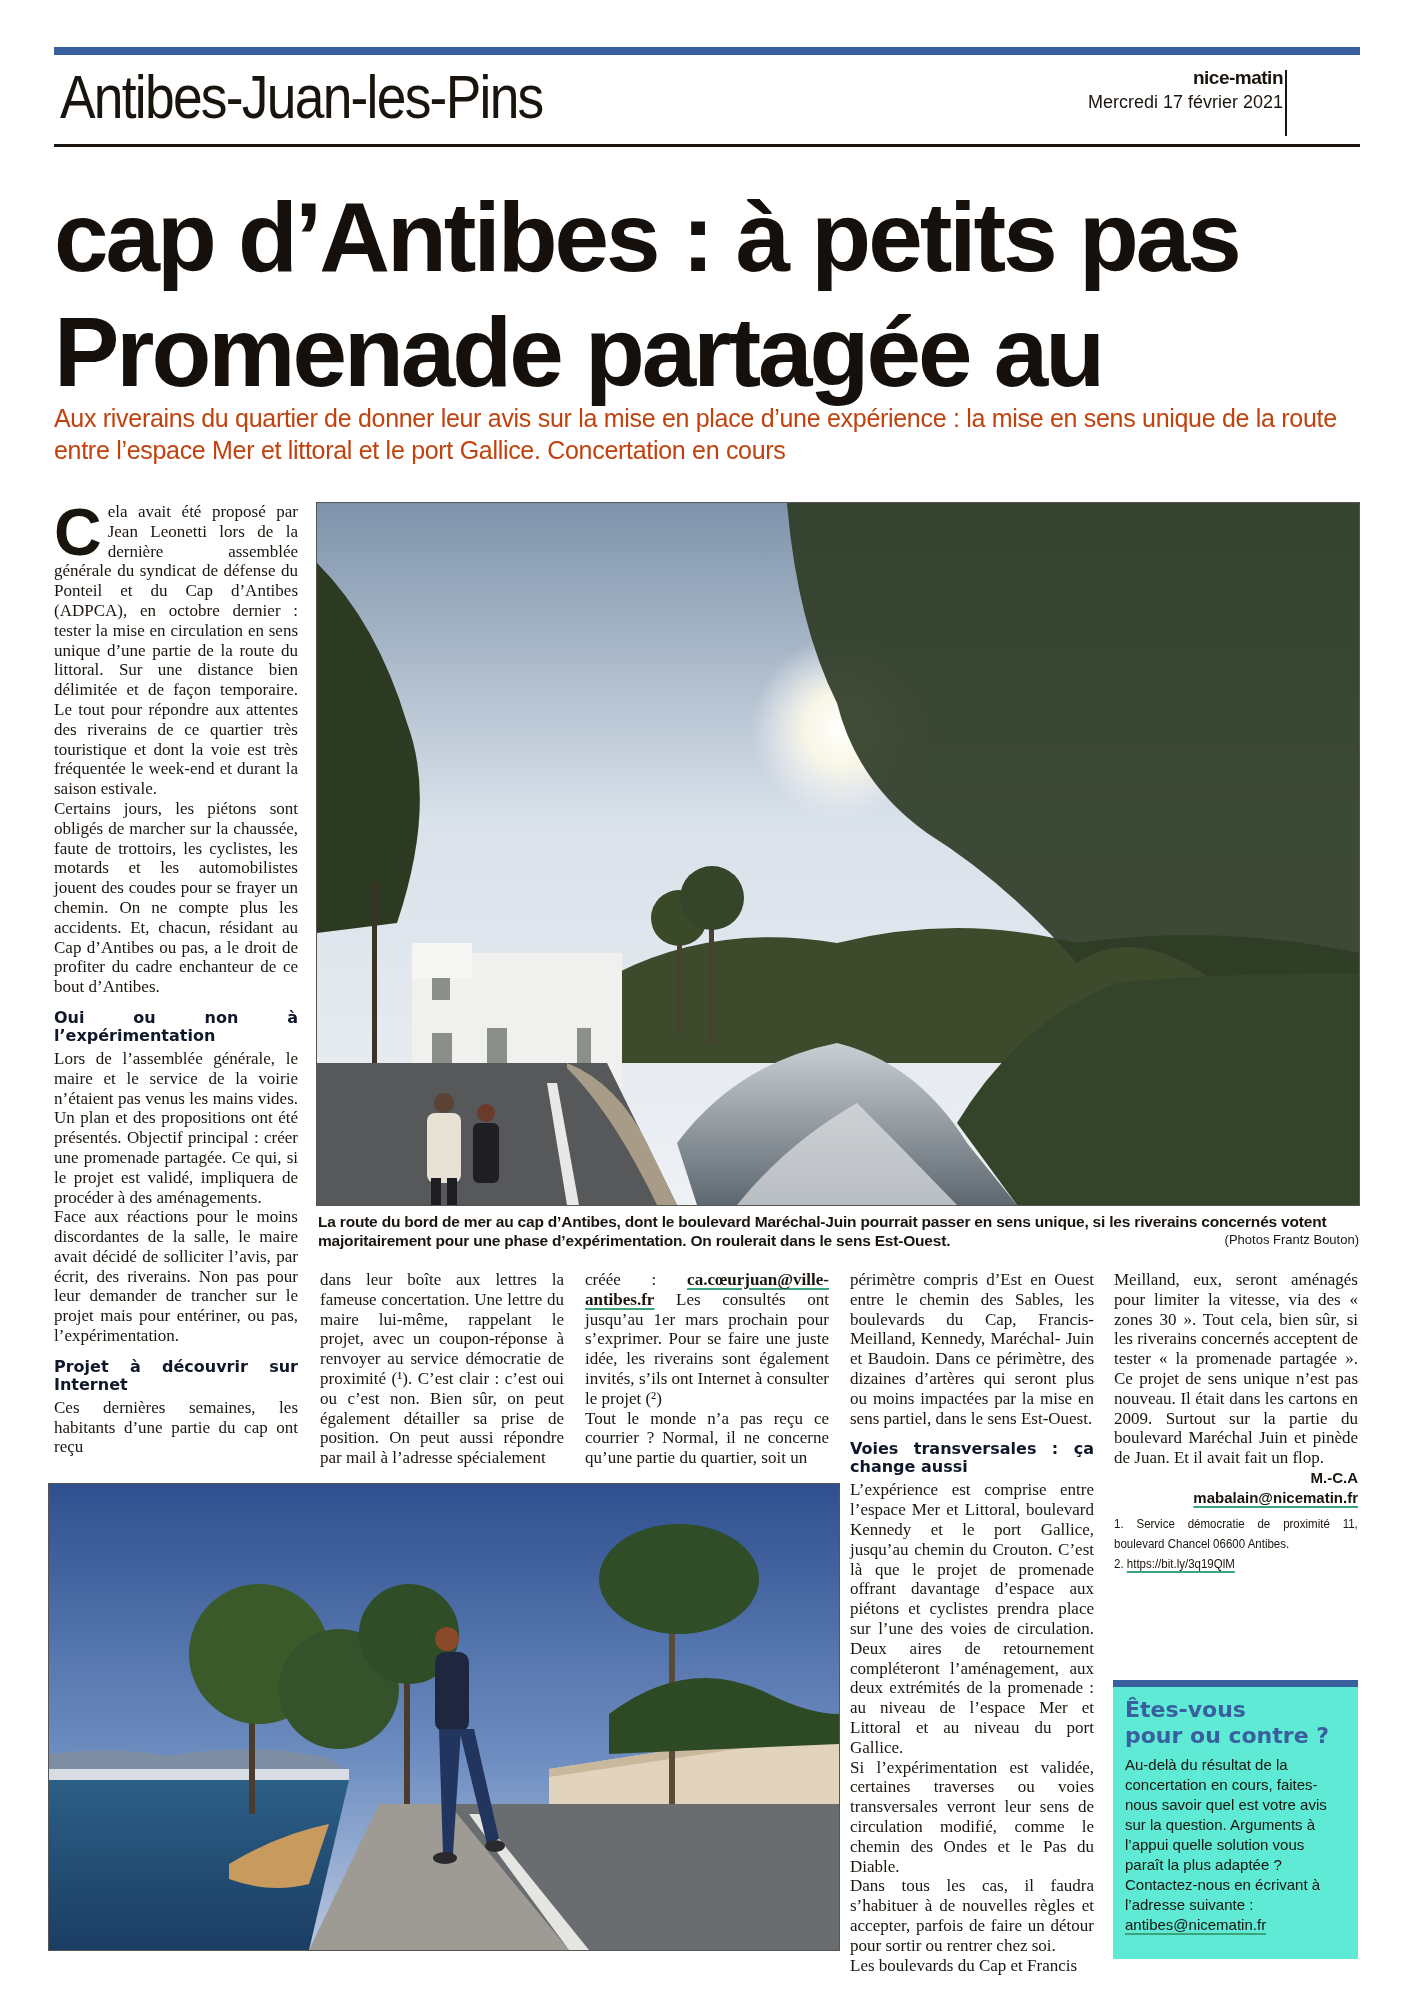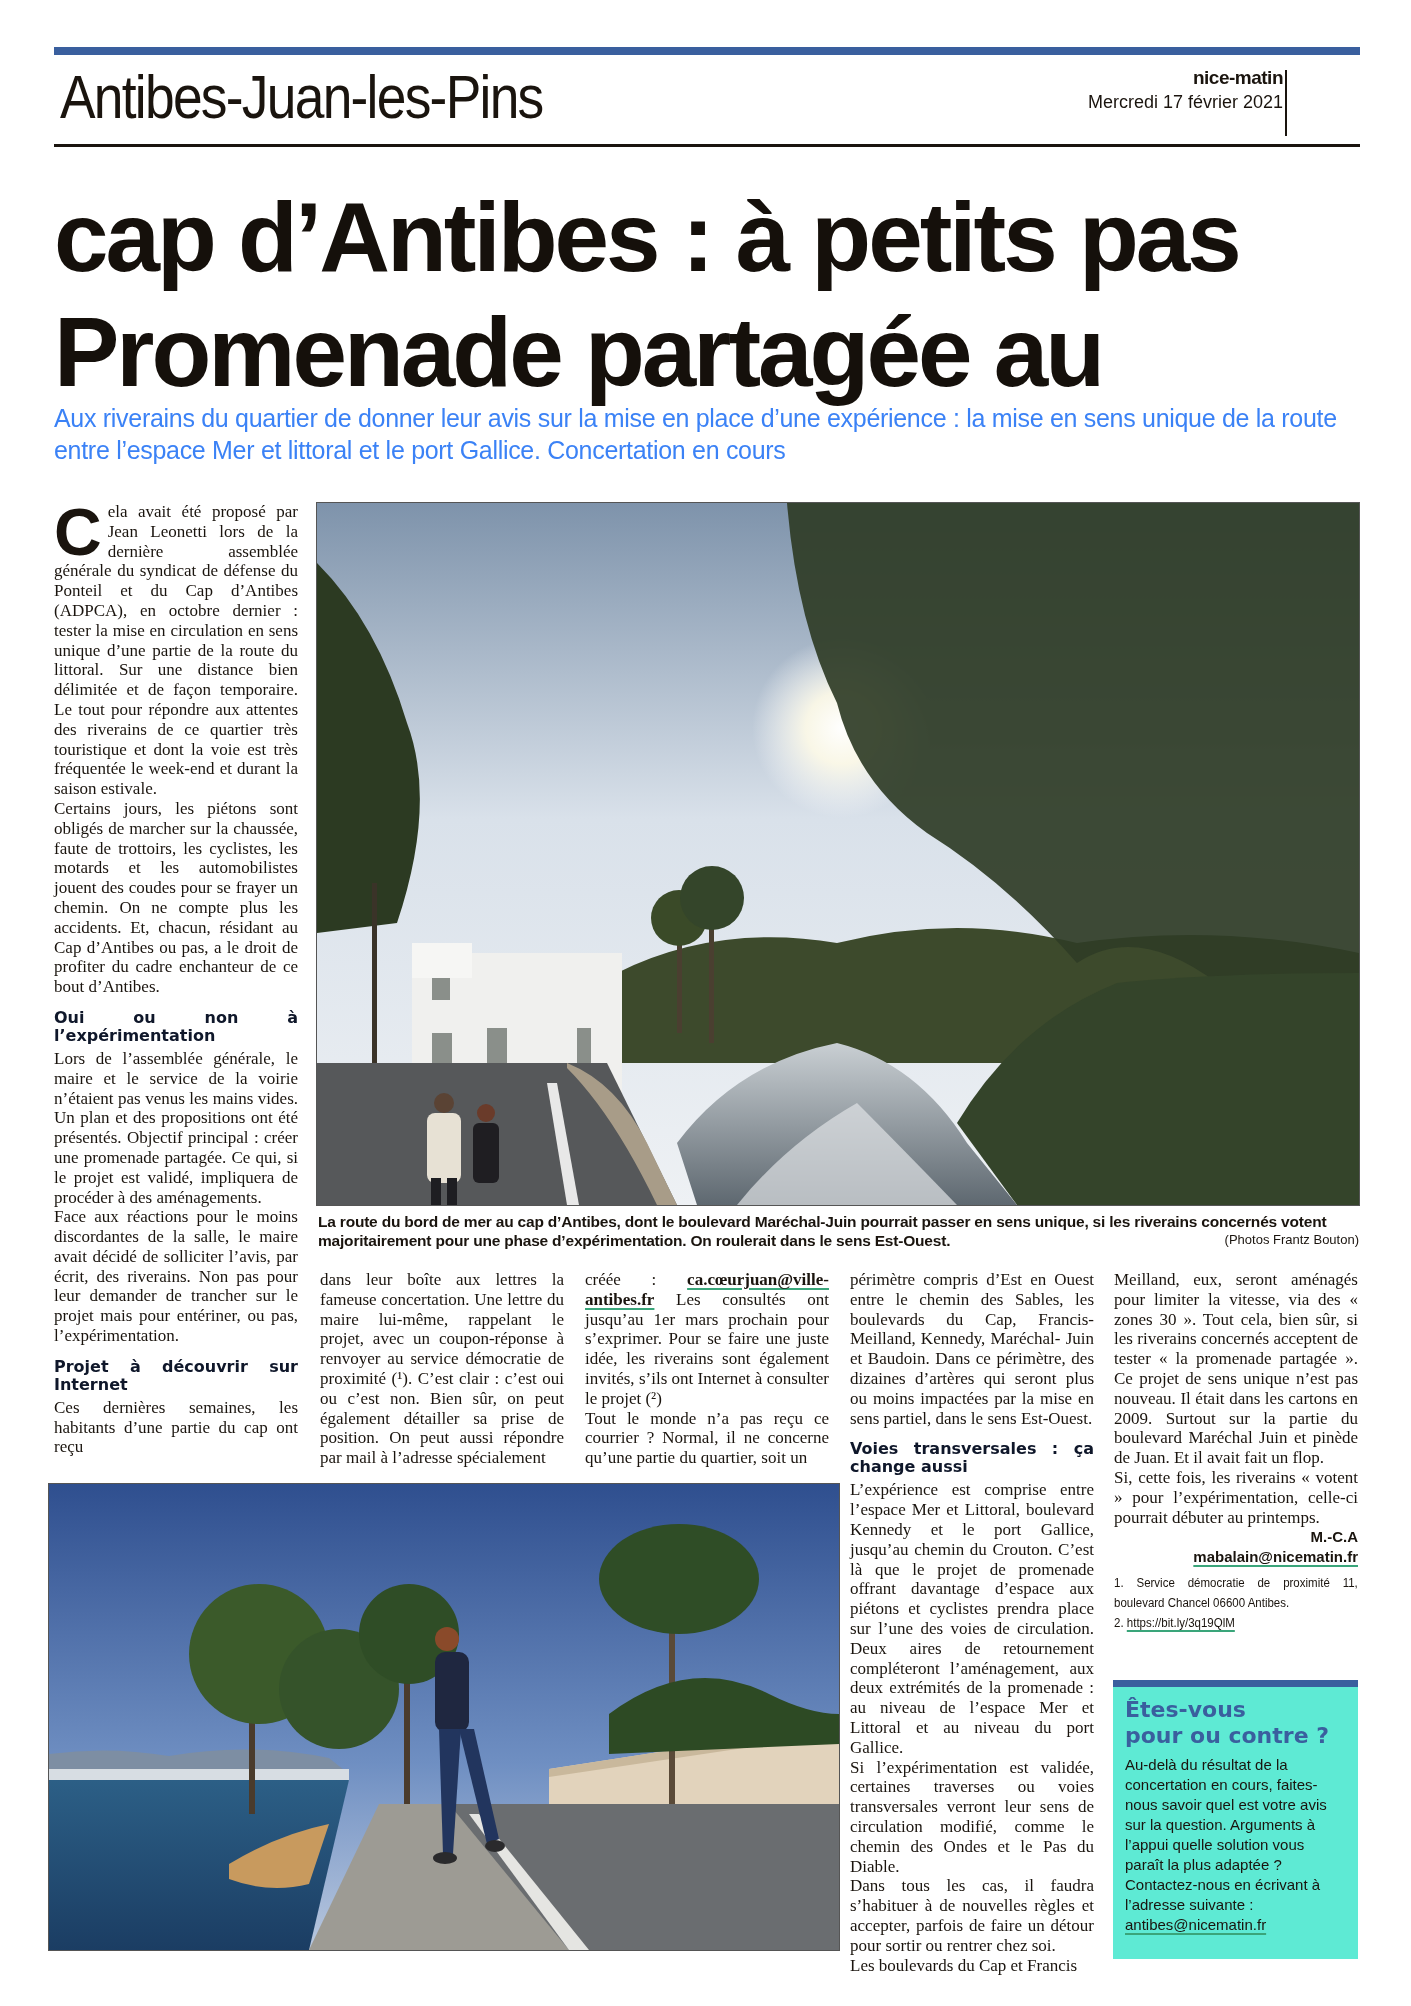--- a/index.html
+++ b/index.html
@@ -6,21 +6,21 @@
   body { width: 1411px; height: 2006px; position: relative; overflow: hidden; color: #1a140e; }
   .abs { position: absolute; }
   .topbar { left: 54px; top: 47px; width: 1306px; height: 8px; background: #3a5f9e; }
   .section { left: 60px; top: 58px; font-family: "Liberation Sans", sans-serif; font-size: 62px; line-height: 78px; letter-spacing: -2px; transform: scaleX(0.86); transform-origin: left top; color: #1a140e; }
   .masthead { right: 128px; top: 66px; text-align: right; font-family: "Liberation Sans", sans-serif; color: #1a140e; }
   .masthead .brand { font-size: 19px; font-weight: bold; line-height: 24px; letter-spacing: -0.5px; }
   .masthead .date { font-size: 18px; line-height: 24px; }
   .vrule { left: 1285px; top: 70px; width: 2px; height: 66px; background: #1a140e; }
   .hrule { left: 54px; top: 144px; width: 1306px; height: 3px; background: #1a140e; }
   .headline { left: 54px; top: 180px; width: 1340px; font-family: "Liberation Sans", sans-serif; font-weight: bold; font-size: 98px; line-height: 115px; letter-spacing: -3px; color: #15100b; }
-  .standfirst { left: 54px; top: 402px; width: 1320px; font-family: "Liberation Sans", sans-serif; font-size: 25px; line-height: 32px; color: #3b82f6; letter-spacing: -0.3px; }
+  .standfirst { left: 54px; top: 402px; width: 1320px; font-family: "Liberation Sans", sans-serif; font-size: 25px; line-height: 32px; color: #c2410c; letter-spacing: -0.3px; }
   .body { font-family: "Liberation Serif", serif; font-size: 17px; line-height: 19.8px; text-align: justify; hyphens: manual; color: #1a140e; }
   .body p { margin: 0; }
   .subhead { font-family: "DejaVu Sans", sans-serif; font-weight: bold; font-size: 16px; line-height: 18px; margin: 12px 0 4px 0; color: #0f172a; }
   .dropcap { float: left; font-family: "Liberation Sans", sans-serif; font-weight: bold; font-size: 66px; line-height: 56px; margin: 2px 6px 0 0; color: #1a140e; }
   .col1 { left: 54px; top: 502px; width: 244px; }
   .col2 { left: 320px; top: 1270px; width: 244px; }
   .col3 { left: 585px; top: 1270px; width: 244px; }
   .col4 { left: 850px; top: 1270px; width: 244px; }
   .col5 { left: 1114px; top: 1270px; width: 244px; }
   .photo { border: 1px solid #555; overflow: hidden; }
@@ -138,21 +138,20 @@
   <p>périmètre compris d’Est en Ouest entre le chemin des Sables, les boulevards du Cap, Francis-Meilland, Kennedy, Maréchal- Juin et Baudoin. Dans ce périmètre, des dizaines d’artères qui seront plus ou moins impactées par la mise en sens partiel, dans le sens Est-Ouest.</p>
   <div class="subhead">Voies transversales : ça change aussi</div>
   <p>L’expérience est comprise entre l’espace Mer et Littoral, boulevard Kennedy et le port Gallice, jusqu’au chemin du Crouton. C’est là que le projet de promenade offrant davantage d’espace aux piétons et cyclistes prendra place sur l’une des voies de circulation. Deux aires de retournement compléteront l’aménagement, aux deux extrémités de la promenade : au niveau de l’espace Mer et Littoral et au niveau du port Gallice.</p>
   <p>Si l’expérimentation est validée, certaines traverses ou voies transversales verront leur sens de circulation modifié, comme le chemin des Ondes et le Pas du Diable.</p>
   <p>Dans tous les cas, il faudra s’habituer à de nouvelles règles et accepter, parfois de faire un détour pour sortir ou rentrer chez soi.</p>
   <p>Les boulevards du Cap et Francis</p>
 </div>
 
 <div class="abs body col5">
   <p>Meilland, eux, seront aménagés pour limiter la vitesse, via des « zones 30 ». Tout cela, bien sûr, si les riverains concernés acceptent de tester « la promenade partagée ». Ce projet de sens unique n’est pas nouveau. Il était dans les cartons en 2009. Surtout sur la partie du boulevard Maréchal Juin et pinède de Juan. Et il avait fait un flop.</p>
-  <p>Si, cette fois, les riverains « votent » pour l’expérimentation, celle-ci pourrait débuter au printemps.</p>
   <div class="sig">M.-C.A</div>
   <div class="sig"><span class="link">mabalain@nicematin.fr</span></div>
   <div class="footnotes">
     <div>1. Service démocratie de proximité 11, boulevard Chancel 06600 Antibes.</div>
     <div><span>2. </span><span class="fnlink">https://bit.ly/3q19QlM</span></div>
   </div>
 </div>
 
 <div class="abs photo photo2">
   <svg width="790" height="466" viewBox="0 0 790 466" xmlns="http://www.w3.org/2000/svg">

